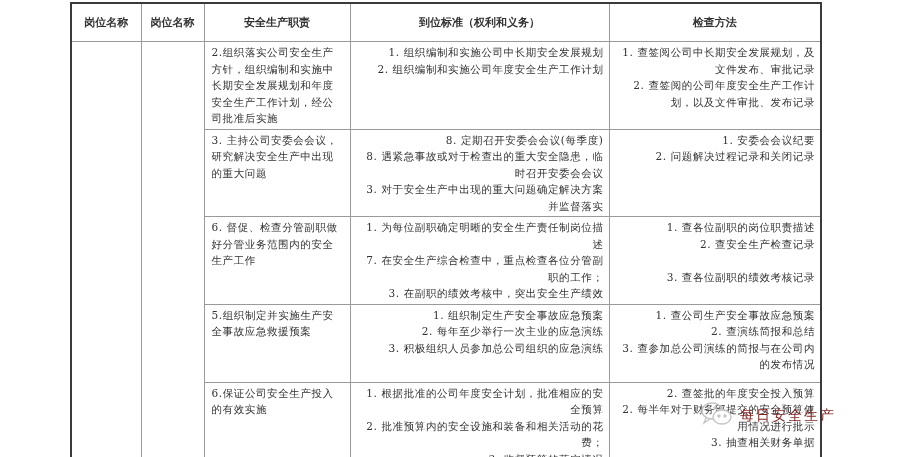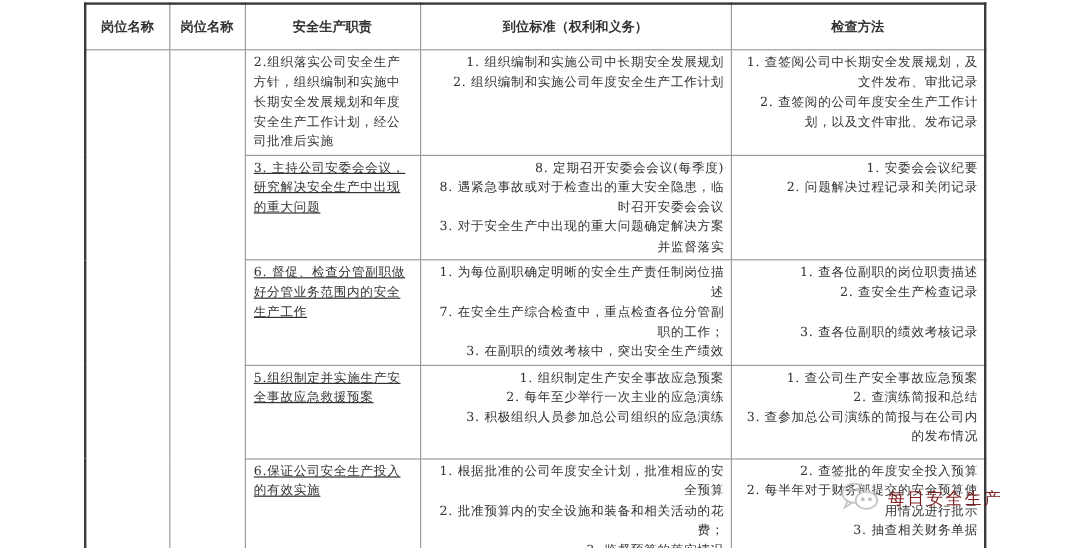--- a/index.html
+++ b/index.html
@@ -5,21 +5,21 @@
   html, body { margin:0; padding:0; background:#ffffff; }
   body { width:900px; height:457px; position:relative; overflow:hidden;
          font-family: "DejaVu Serif", "Liberation Serif", serif; color:#333; }
   table.resp { position:absolute; left:70px; top:2px; border-collapse:collapse;
                table-layout:fixed; width:750px; border:2px solid #3a3a3a; }
   table.resp th, table.resp td { border:1px solid #9a9a9a; padding:0; vertical-align:top; }
   table.resp th { height:37px; font-family:"DejaVu Sans","Liberation Sans",sans-serif;
                   font-size:11px; font-weight:bold; color:#333; text-align:center; vertical-align:middle; }
   table.resp thead tr { border-bottom:1px solid #6a6a6a; }
   td .cell { font-size:10.5px; line-height:16.5px; padding:2px 5px 2px 6px; letter-spacing:0.6px; }
-  td.mid { vertical-align:middle;text-decoration:underline; }
+  td.mid { vertical-align:middle; }
   td.duty .cell { padding-left:7px; }
   .item { display:block;text-align:right; }
   .gap { display:block; height:16.5px; }
   .watermark { position:absolute; left:700px; top:400px; display:flex; align-items:center;
                gap:6px; color:#7f1d1d; font-family:"DejaVu Sans","Liberation Sans",sans-serif;
                font-size:14px; letter-spacing:2px; pointer-events:none;justify-content:center; }
   .watermark svg { width:34px; height:28px; }
 </style>
 </head>
 <body>

